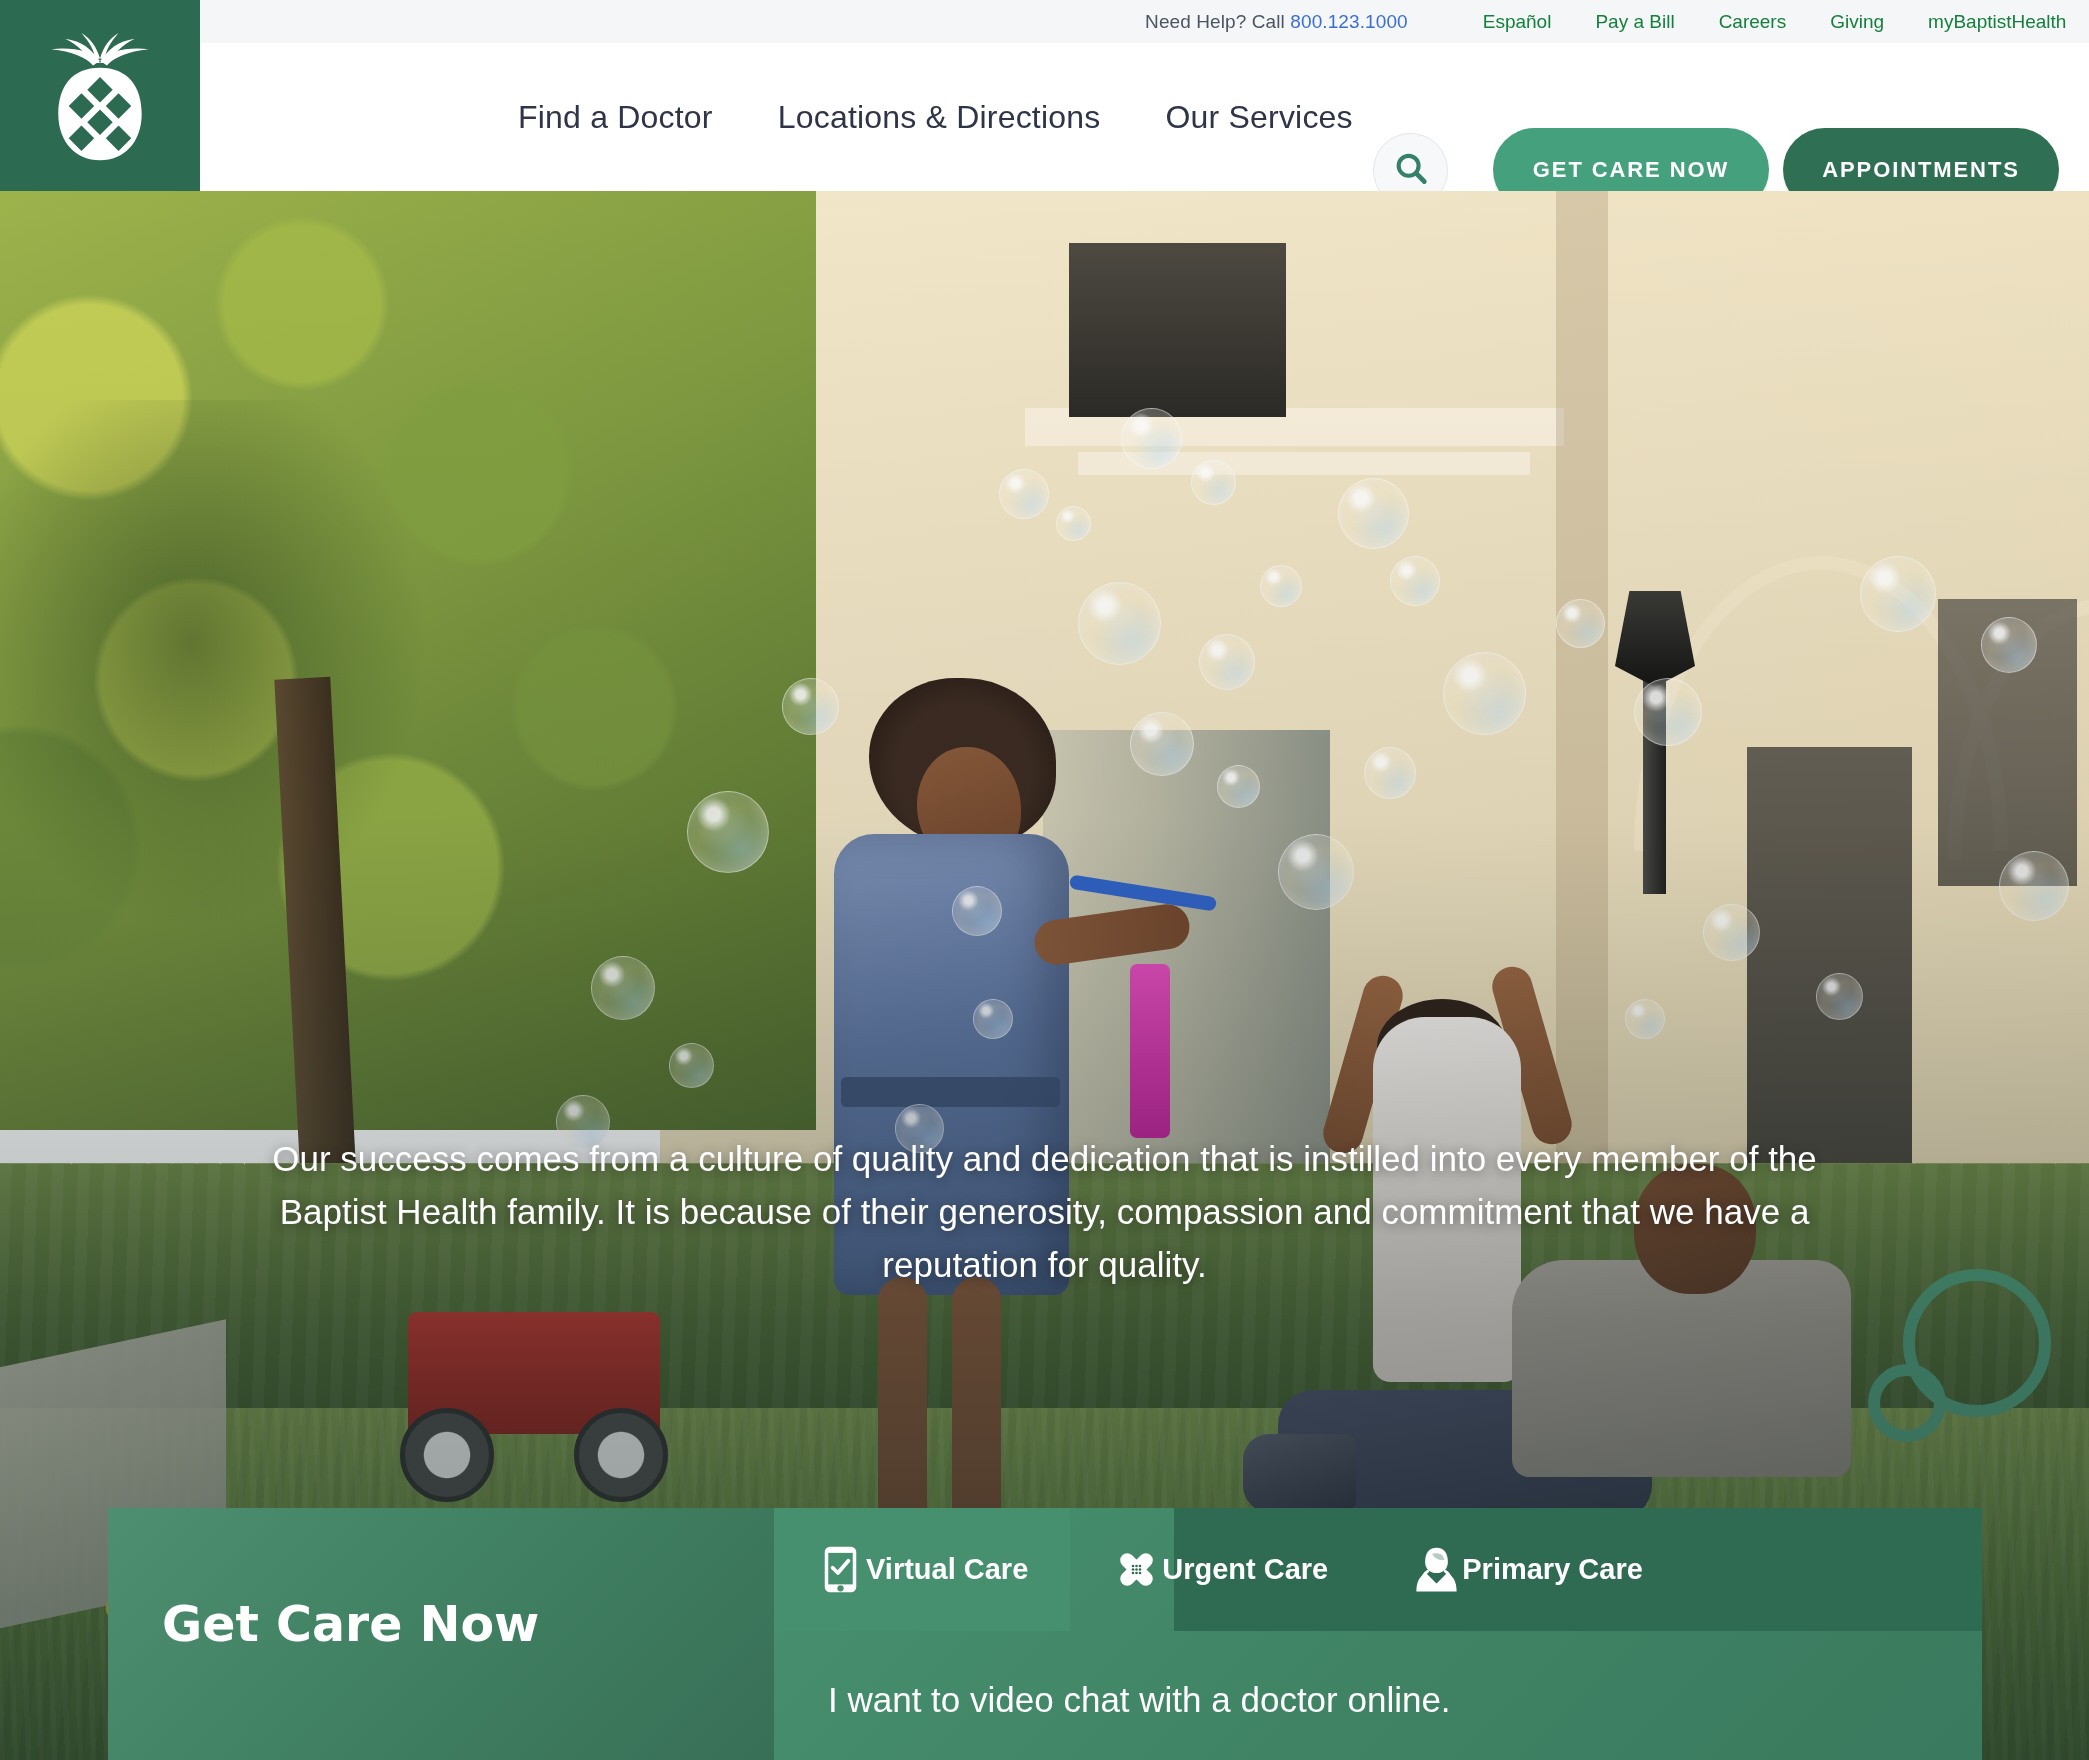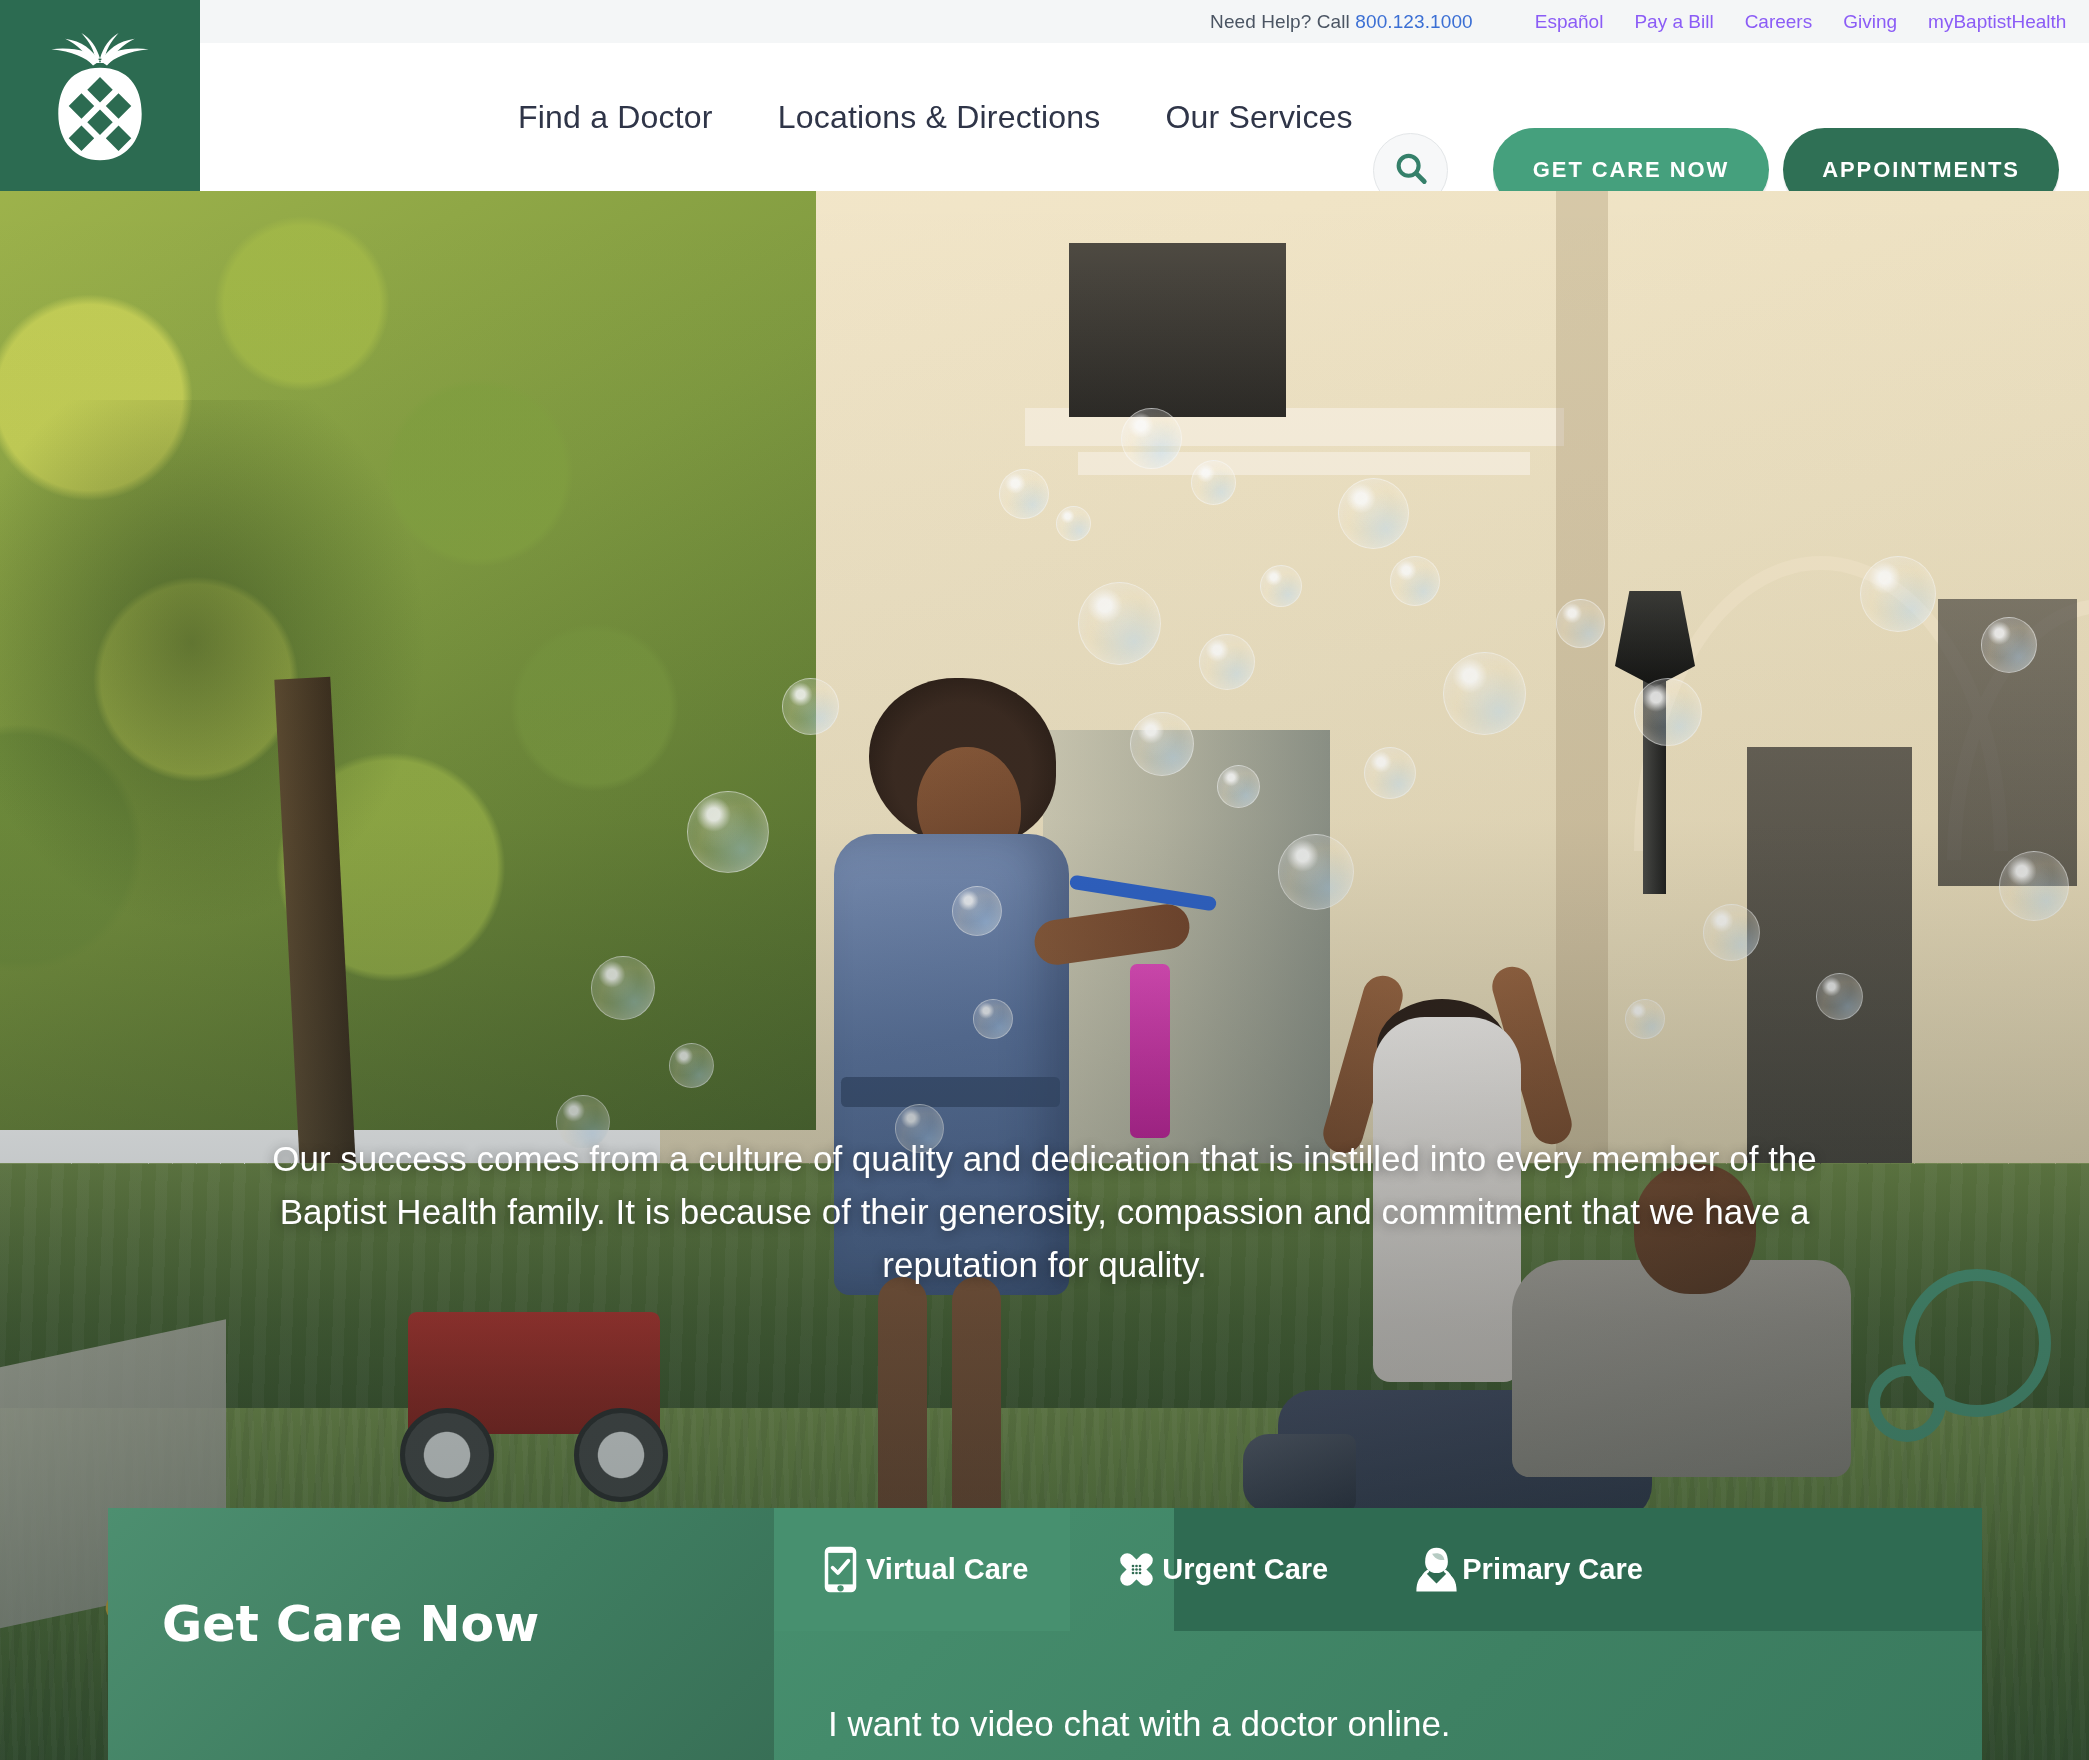--- a/index.html
+++ b/index.html
@@ -18,22 +18,22 @@
     background:#f4f6f7;
     display:flex; align-items:center; justify-content:flex-end;
     padding-right:22.6px;
   }
   .util-help{
     font-size:19px; color:#4b5563; letter-spacing:0.1px;
     margin-right:31px; white-space:nowrap;
   }
   .util-help .phone{ color:#3b6fd4; }
   .util-link{
-    font-size:19px; color:#8b5cf6; text-decoration:none;
-    margin-left:31px; white-space:nowrap;
+    font-size:19px; color:#15803d; text-decoration:none;
+    margin-left:44px; white-space:nowrap;
   }
 
   
   .header{
     position:absolute; left:0; top:43px; width:2089px; height:148px;
     background:#ffffff;
   }
   .logo-block{
     position:absolute; left:0; top:-43px; width:200px; height:191px;
     background:#2c6b51;
@@ -345,21 +345,21 @@
     height:123px; padding:0 42px; cursor:pointer;
   }
   .tab.active{ background:#47906f; }
   .tab-label{
     font-size:29px; font-weight:bold; color:#ffffff; white-space:nowrap;
   }
   .tab-icon{ width:49px; height:49px; flex:0 0 49px; }
   .tab-icon svg{ width:100%; height:100%; display:block; }
   .care-right p{
     position:absolute; left:54px; top:172px;
-    font-size:35px; color:#ffffff;margin-top:24px;
+    font-size:35px; color:#ffffff;
   }
 </style>
 </head>
 <body>
 
 <div class="utility-bar">
   <div class="util-help">
     <span>Need Help? Call</span>
     <span class="phone">800.123.1000</span>
   </div>

